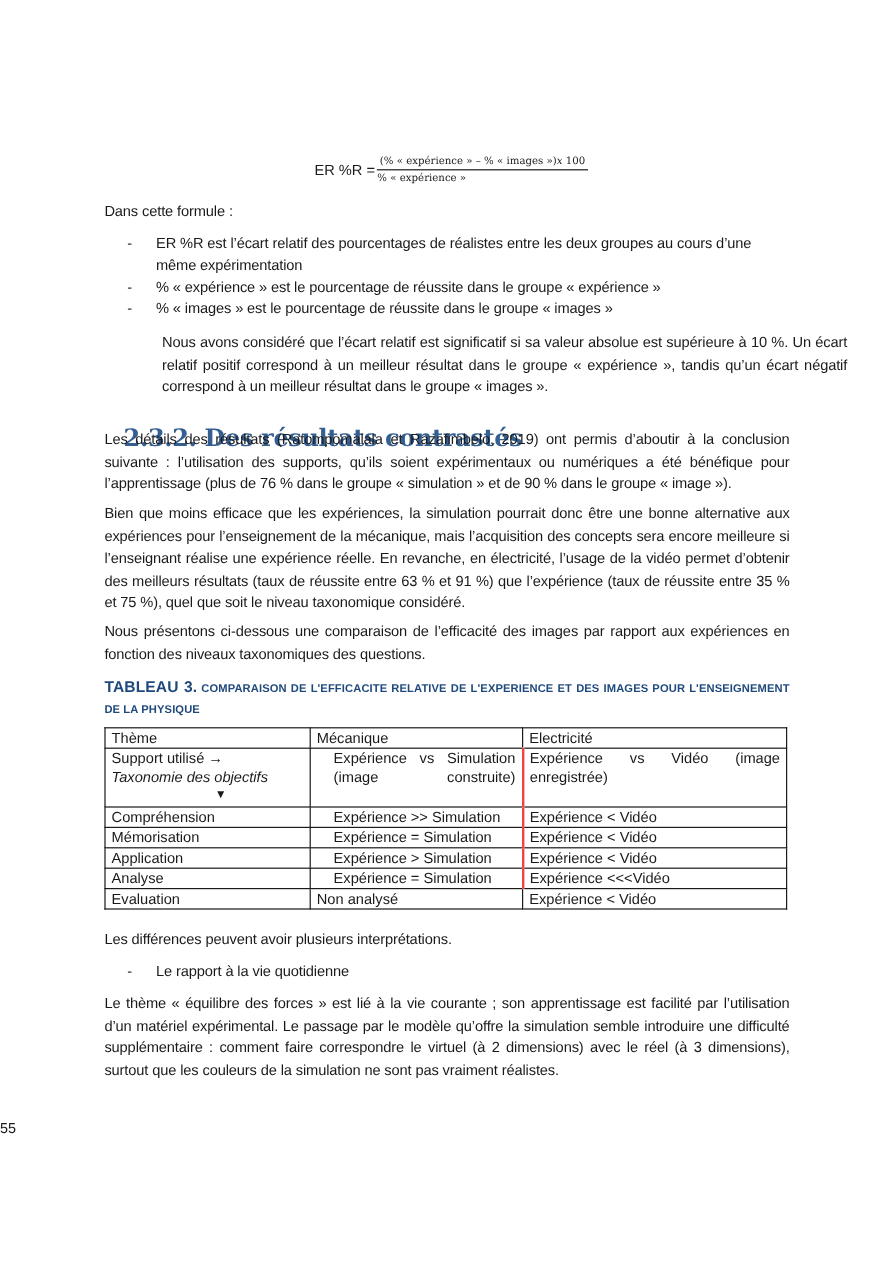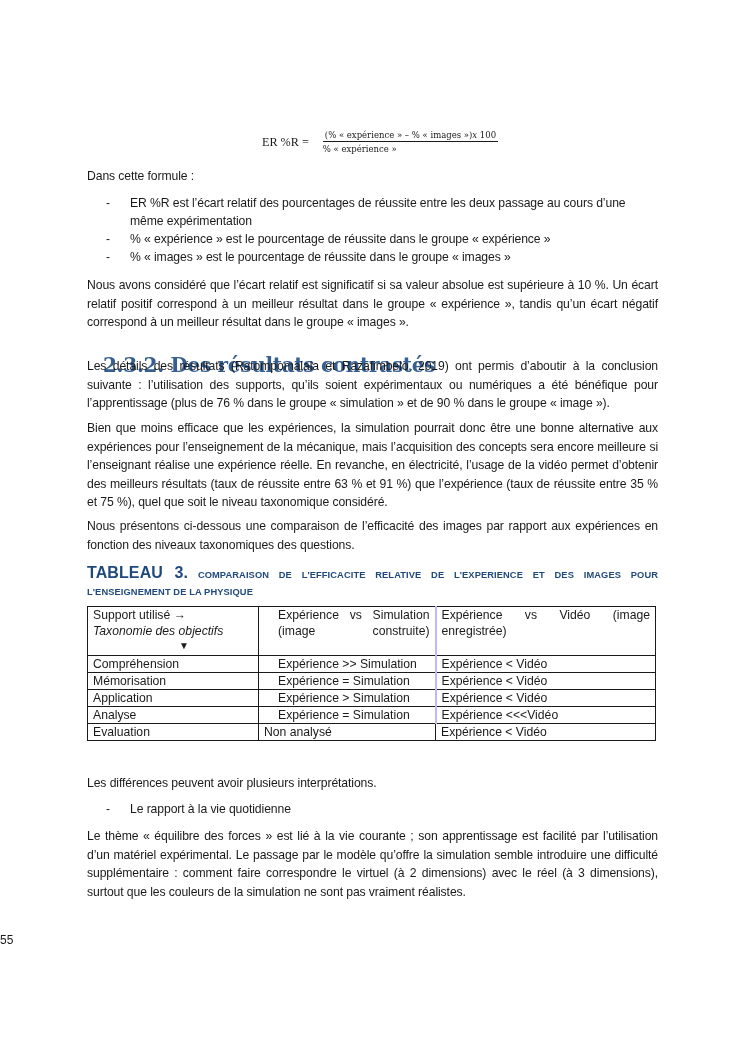--- a/index.html
+++ b/index.html
@@ -30,22 +30,21 @@
     }
     .formula {
       position: absolute;
       left: 262px;
       top: 130px;
       display: flex;
       align-items: center;
       font-size: 12.2px;
     }
     .formula .lhs {
-      margin-right: 14px;
-      font-family: Liberation Serif, serif;
+      margin-right: 2px;
     }
     .fraction {
       display: inline-flex;
       flex-direction: column;
       align-items: flex-start;
       font-family: "DejaVu Serif", serif;
       font-size: 8.5px;
     }
     .fraction .num {
       padding: 0 2px 1px 2px;
@@ -88,35 +87,35 @@
     .caption {
       color: #1f497d;
       font-weight: bold;
       font-size: 9.3px;
       line-height: 17px;
       text-transform: uppercase;
       text-align: justify;
       letter-spacing: 0.1px;
     }
     .caption .big {
-      font-size: 16px;
+      font-size: 13px;
     }
     table.t {
       border-collapse: collapse;
       width: 568px;
       font-size: 12.2px;
       table-layout: fixed;
     }
     table.t td {
       border: 1px solid #1a1a1a;
       padding: 0 5px;
       line-height: 16px;
       vertical-align: top;
     }
-    table.t td.gray-r { border-right: 2px solid #c4b5fd; padding-left: 19px; }
+    table.t td.gray-r { border-right: 2px solid #ef4444; padding-left: 19px; }
     table.t td.just { text-align: justify; text-align-last: justify; }
     .arrow-down {
       display: block;
       width: 100%;
       text-align: center;
       font-size: 10px;
       line-height: 13px;
       padding-left: 22px;
       box-sizing: border-box;
     }
@@ -140,33 +139,33 @@
   </span>
 </div>
 
 <div class="page">
 
   <p class="p abs" style="top:167px;">Dans cette formule :</p>
 
   <ul class="dash abs" style="top:194px; width:571px;">
     <li style="margin-bottom:0;">
       <span class="dash-mark">-</span>
-      <span>ER %R est l’écart relatif des pourcentages de réussite entre les deux passage au cours d’une même expérimentation</span>
+      <span>ER %R est l’écart relatif des pourcentages de réalistes entre les deux groupes au cours d’une même expérimentation</span>
     </li>
     <li>
       <span class="dash-mark">-</span>
       <span>% « expérience » est le pourcentage de réussite dans le groupe « expérience »</span>
     </li>
     <li>
       <span class="dash-mark">-</span>
       <span>% « images » est le pourcentage de réussite dans le groupe « images »</span>
     </li>
   </ul>
 
-  <p class="p abs" style="top:276px; width:571px;">Nous avons considéré que l’écart relatif est significatif si sa valeur absolue est supérieure à 10 %. Un écart relatif positif correspond à un meilleur résultat dans le groupe « expérience », tandis qu’un écart négatif correspond à un meilleur résultat dans le groupe « images ».</p>
+  <p class="p abs" style="top:276px; width:571px;margin-left:48px;">Nous avons considéré que l’écart relatif est significatif si sa valeur absolue est supérieure à 10 %. Un écart relatif positif correspond à un meilleur résultat dans le groupe « expérience », tandis qu’un écart négatif correspond à un meilleur résultat dans le groupe « images ».</p>
 
   <h2 class="heading abs" style="top:339px;">2.3.2. Des résultats contrastés</h2>
 
   <p class="p abs" style="top:357px; width:571px;">Les détails des résultats (Ratompomalala et Razafimbelo, 2019) ont permis d’aboutir à la conclusion suivante : l’utilisation des supports, qu’ils soient expérimentaux ou numériques a été bénéfique pour l’apprentissage (plus de 76 % dans le groupe « simulation » et de 90  % dans le groupe « image »).</p>
 
   <p class="p abs" style="top:419px; width:571px;">Bien que moins efficace que les expériences, la simulation pourrait donc être une bonne alternative aux expériences pour l’enseignement de la mécanique, mais l’acquisition des concepts sera encore meilleure si l’enseignant réalise une expérience réelle. En revanche, en électricité, l’usage de la vidéo permet d’obtenir des meilleurs résultats (taux de réussite entre 63 % et 91 %) que l’expérience (taux de réussite entre 35 % et 75 %), quel que soit le niveau taxonomique considéré.</p>
 
   <p class="p abs" style="top:517px; width:571px;">Nous présentons ci-dessous une comparaison de l’efficacité des images par rapport aux expériences en fonction des niveaux taxonomiques des questions.</p>
 
   <div class="caption abs" style="top:564px; width:571px;">
@@ -174,20 +173,25 @@
     <span>Comparaison de l'efficacite relative de l'experience et des images pour l'enseignement de la physique</span>
   </div>
 
   <table class="t abs" style="top:606px;">
     <colgroup>
       <col style="width:171px;">
       <col style="width:177px;">
       <col style="width:220px;">
     </colgroup>
     <tbody>
+        <tr>
+      <td>Thème</td>
+      <td>Mécanique</td>
+      <td>Electricité</td>
+    </tr>
     <tr>
       <td style="height:48px;">
         <span style="display:block;">Support utilisé →</span>
         <span style="display:block;font-style:italic;">Taxonomie des objectifs</span>
         <span class="arrow-down">▼</span>
       </td>
       <td class="just gray-r">Expérience vs Simulation (image construite)</td>
       <td class="just">Expérience vs Vidéo (image enregistrée)</td>
     </tr>
     <tr>

